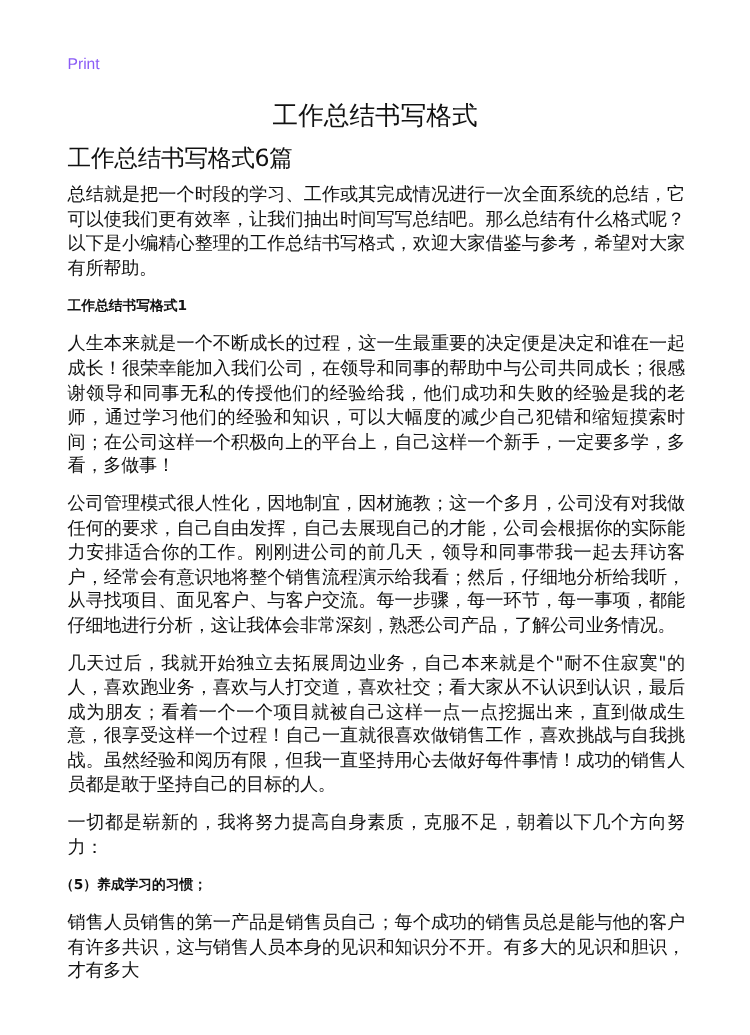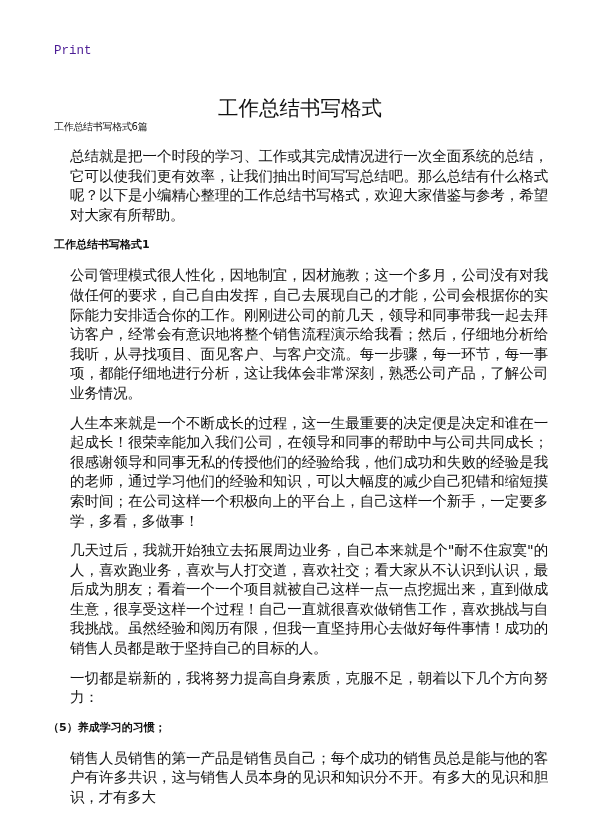--- a/index.html
+++ b/index.html
@@ -3,30 +3,30 @@
 <meta charset="utf-8">
 <style>
   html, body { margin: 0; padding: 0; background: #ffffff; }
   body {
     width: 600px; height: 828px; overflow: hidden; position: relative;
     font-family: "DejaVu Sans", sans-serif; color: #111;
   }
   .page { position: absolute; left: 0; top: 0; width: 600px; height: 828px; }
   .print-label {
     position: absolute; left: 54px; top: 44px;
-    font-family: Liberation Mono, monospace; font-size: 12.5px; color: #4c1d95;
+    font-family: Liberation Sans, sans-serif; font-size: 12.5px; color: #8b5cf6;
   }
   .title {
-    position: absolute; left: 0; top: 95px; width: 600px; text-align: center;
+    position: absolute; left: 0; top: 79px; width: 600px; text-align: center;
     font-size: 20.5px; line-height: 26px; color: #111; letter-spacing: 0;
   }
   .content { position: absolute; left: 54px; top: 117px; width: 494px; }
-  .subtitle { font-size: 10px; line-height: 20px; margin: 0 0 10px 0; letter-spacing: -0.3px; }
+  .subtitle { font-size: 19px; line-height: 20px; margin: 0 0 10px 0; letter-spacing: -0.3px; }
   p.para {
-    font-size: 14.5px; line-height: 19.6px; margin: 0 0 10px 16px; text-align: justify;
+    font-size: 14.5px; line-height: 19.6px; margin: 0 0 10px 0; text-align: justify;
     letter-spacing: -0.2px; word-break: break-all;
   }
   h2.section {
     font-size: 11px; font-weight: bold; line-height: 20px; margin: 0 0 11px 0;
   }
 </style>
 </head>
 <body>
 
 <div class="page">
@@ -34,22 +34,22 @@
 
   <h1 class="title" style="margin:0;font-weight:normal;">工作总结书写格式</h1>
 
   <div class="content">
     <div class="subtitle">工作总结书写格式6篇</div>
 
     <p class="para">总结就是把一个时段的学习、工作或其完成情况进行一次全面系统的总结，它可以使我们更有效率，让我们抽出时间写写总结吧。那么总结有什么格式呢？以下是小编精心整理的工作总结书写格式，欢迎大家借鉴与参考，希望对大家有所帮助。</p>
 
     <h2 class="section">工作总结书写格式1</h2>
 
+    <p class="para">人生本来就是一个不断成长的过程，这一生最重要的决定便是决定和谁在一起成长！很荣幸能加入我们公司，在领导和同事的帮助中与公司共同成长；很感谢领导和同事无私的传授他们的经验给我，他们成功和失败的经验是我的老师，通过学习他们的经验和知识，可以大幅度的减少自己犯错和缩短摸索时间；在公司这样一个积极向上的平台上，自己这样一个新手，一定要多学，多看，多做事！</p>
     <p class="para">公司管理模式很人性化，因地制宜，因材施教；这一个多月，公司没有对我做任何的要求，自己自由发挥，自己去展现自己的才能，公司会根据你的实际能力安排适合你的工作。刚刚进公司的前几天，领导和同事带我一起去拜访客户，经常会有意识地将整个销售流程演示给我看；然后，仔细地分析给我听，从寻找项目、面见客户、与客户交流。每一步骤，每一环节，每一事项，都能仔细地进行分析，这让我体会非常深刻，熟悉公司产品，了解公司业务情况。</p>
-    <p class="para">人生本来就是一个不断成长的过程，这一生最重要的决定便是决定和谁在一起成长！很荣幸能加入我们公司，在领导和同事的帮助中与公司共同成长；很感谢领导和同事无私的传授他们的经验给我，他们成功和失败的经验是我的老师，通过学习他们的经验和知识，可以大幅度的减少自己犯错和缩短摸索时间；在公司这样一个积极向上的平台上，自己这样一个新手，一定要多学，多看，多做事！</p>
     <p class="para">几天过后，我就开始独立去拓展周边业务，自己本来就是个"耐不住寂寞"的人，喜欢跑业务，喜欢与人打交道，喜欢社交；看大家从不认识到认识，最后成为朋友；看着一个一个项目就被自己这样一点一点挖掘出来，直到做成生意，很享受这样一个过程！自己一直就很喜欢做销售工作，喜欢挑战与自我挑战。虽然经验和阅历有限，但我一直坚持用心去做好每件事情！成功的销售人员都是敢于坚持自己的目标的人。</p>
     <p class="para">一切都是崭新的，我将努力提高自身素质，克服不足，朝着以下几个方向努力：</p>
 
     <h2 class="section" style="margin-left:-6px;">（5）养成学习的习惯；</h2>
 
     <p class="para">销售人员销售的第一产品是销售员自己；每个成功的销售员总是能与他的客户有许多共识，这与销售人员本身的见识和知识分不开。有多大的见识和胆识，才有多大</p>
   </div>
 </div>
 
 </body></html>

